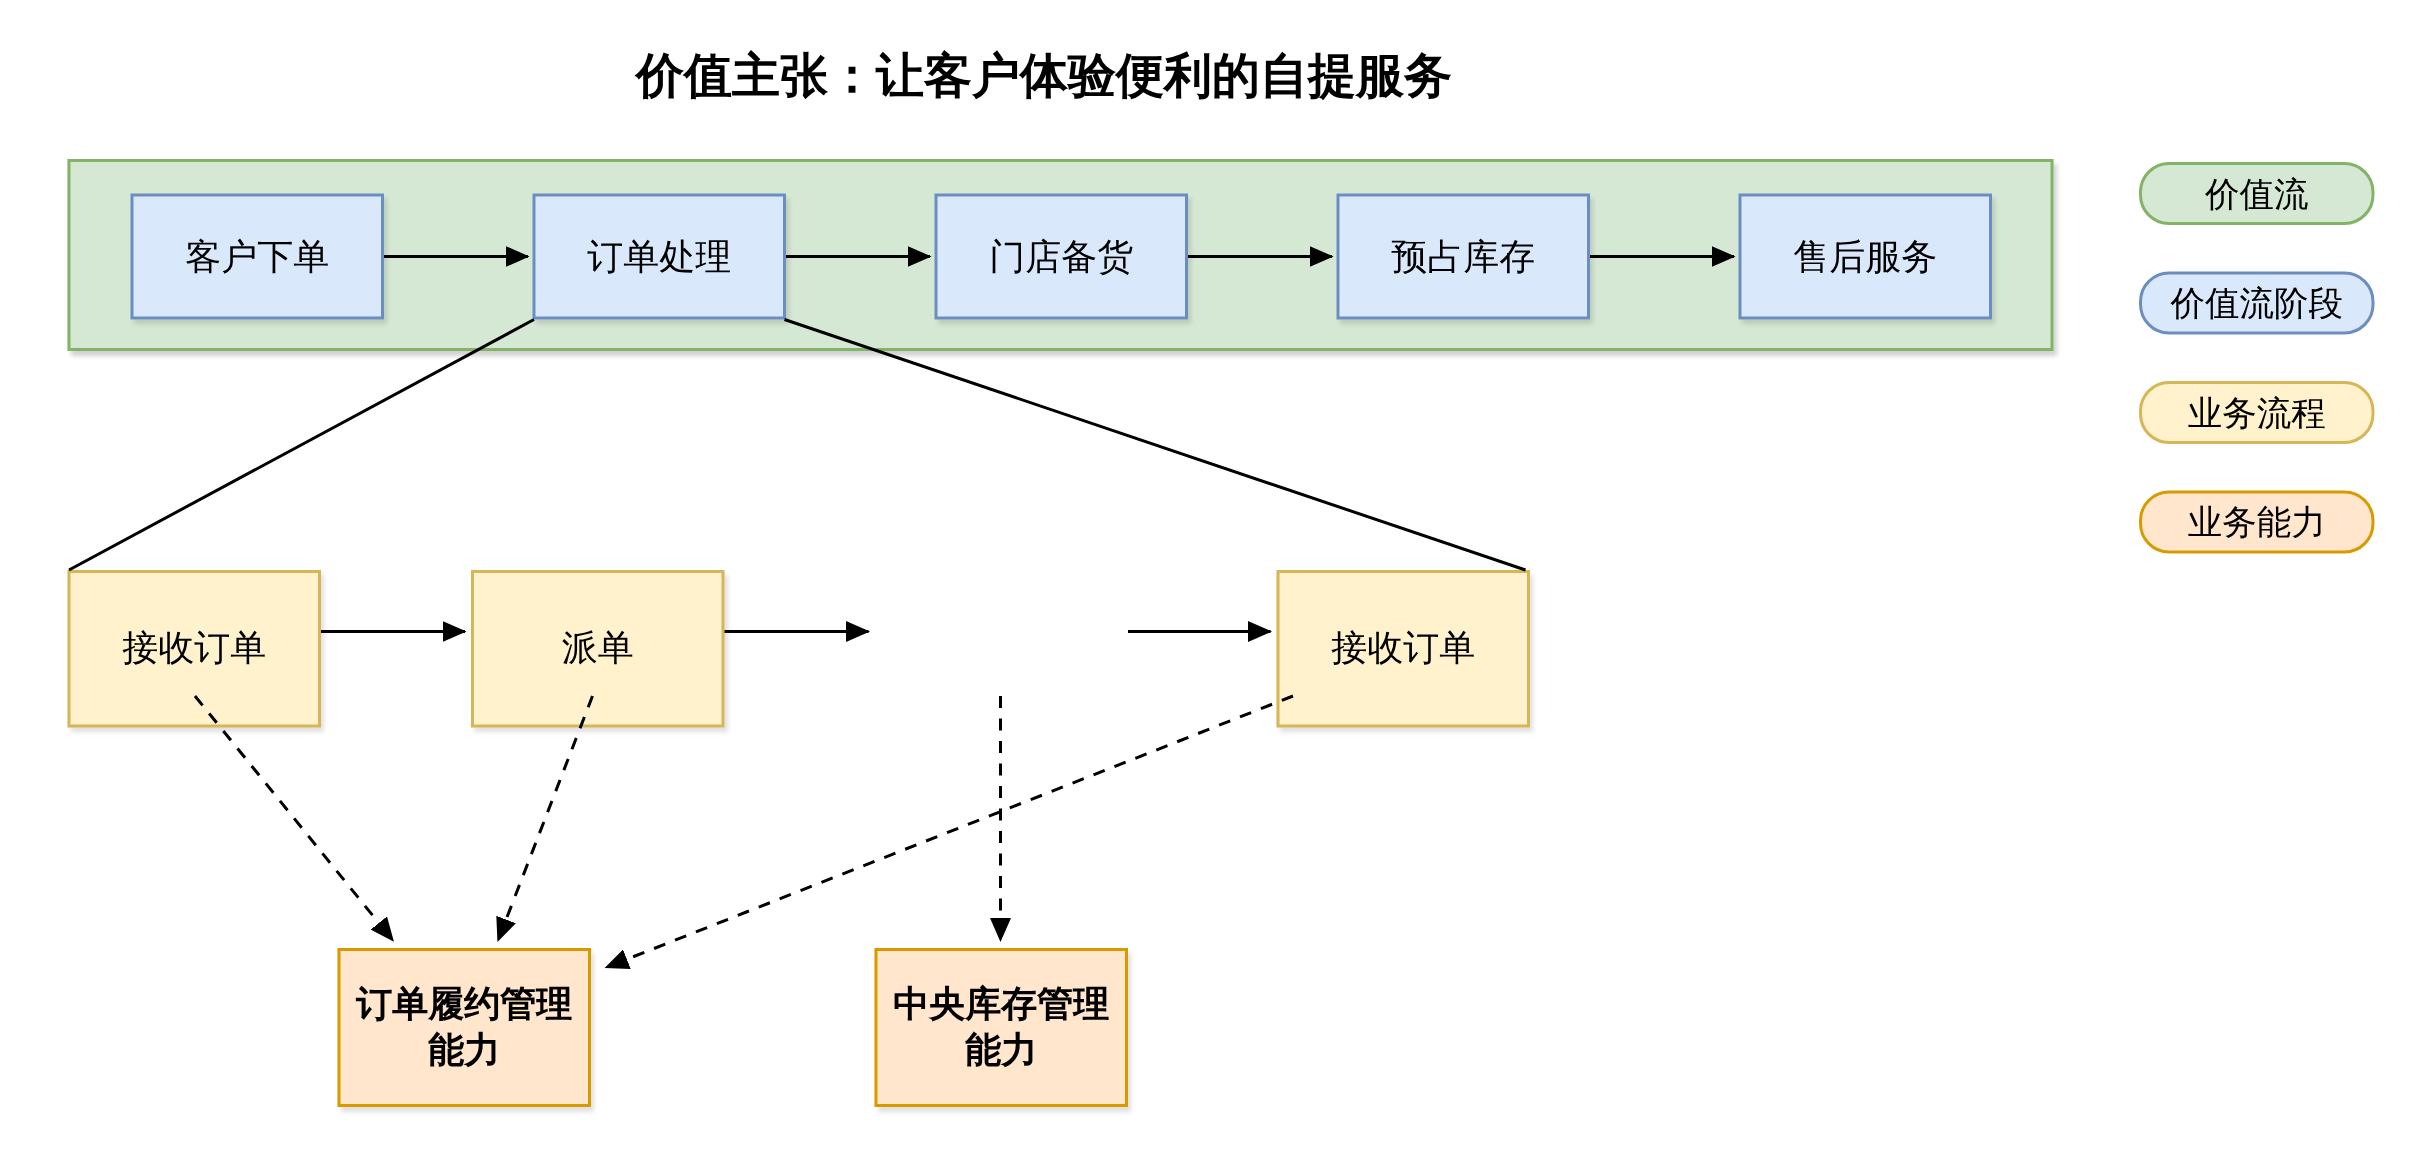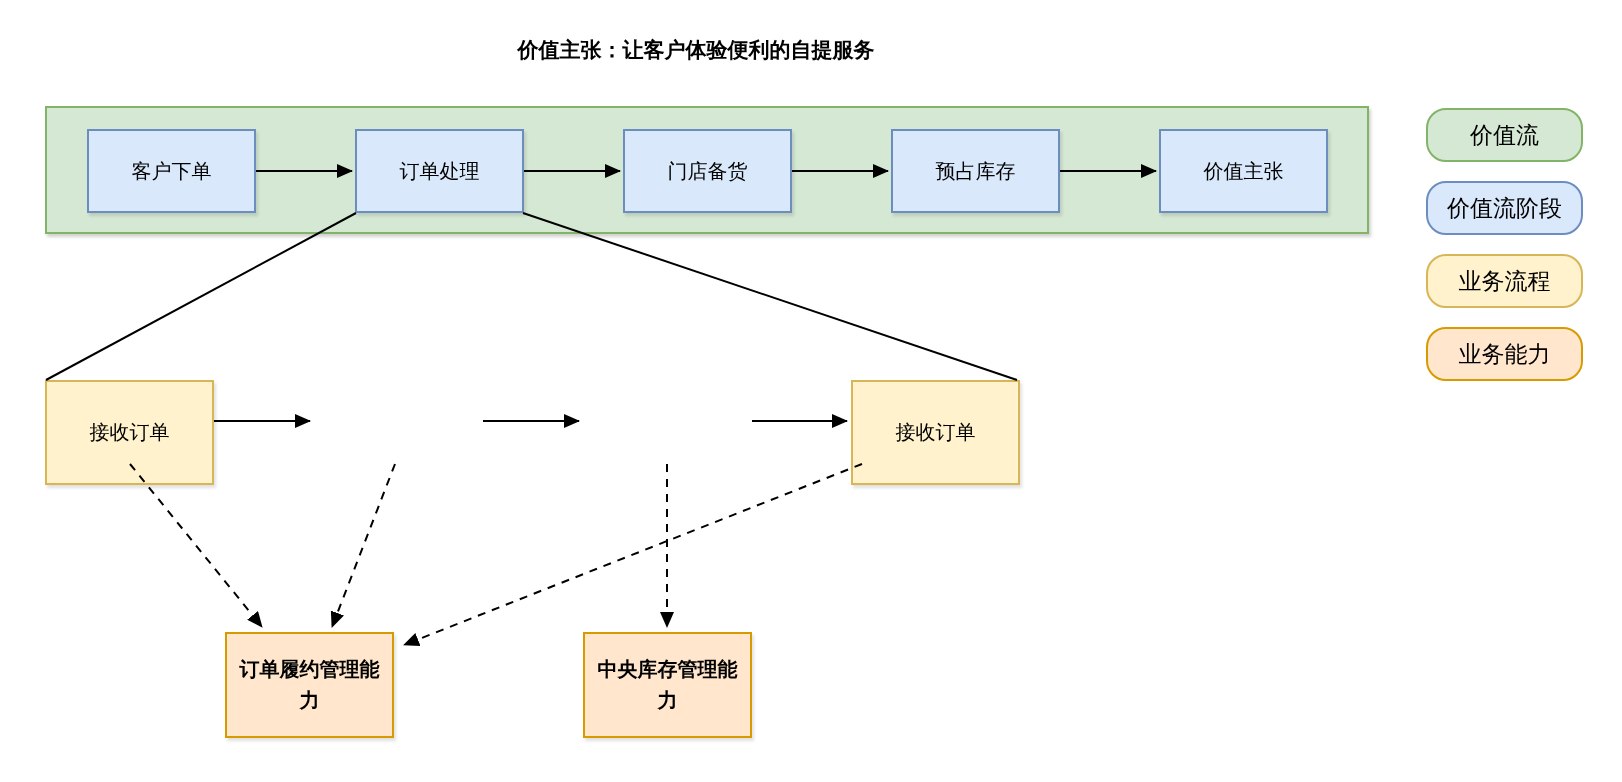--- a/index.html
+++ b/index.html
@@ -8,33 +8,33 @@
     width: 1622px;
     height: 782px;
     background: #ffffff;
     font-family: "Liberation Sans", "DejaVu Sans", sans-serif;
     overflow: hidden;
   }
   .title {
     position: absolute;
     left: 0; top: 30px; width: 1392px; height: 40px;
     text-align: center;
-    font-size: 21px;
+    font-size: 32px;
     font-weight: 700;
     color: #000;
     line-height: 40px;
   }
   .node {
     position: absolute;
     box-sizing: border-box;
     display: flex;
     align-items: center;
     justify-content: center;
     text-align: center;
-    font-size: 20px;
+    font-size: 24px;
     color: #000;
     line-height: 31px;
   }
   .vs-container {
     position: absolute;
     box-sizing: border-box;
     left: 45px; top: 106px; width: 1324px; height: 128px;
     background: var(--value-stream-fill, #d5e8d4);
     border: 2px solid var(--value-stream-stroke, #82b366);
     box-shadow: 2px 3px 3px rgba(0,0,0,0.18);
@@ -55,21 +55,21 @@
     top: 632px; width: 169px; height: 106px;
     background: var(--capability-fill, #ffe6cc);
     border: 2px solid var(--capability-stroke, #d79b00);
     box-shadow: 2px 3px 3px rgba(0,0,0,0.12);
     padding: 0 10px;
     font-weight: bold;
   }
   .legend-item {
     position: absolute;
     box-sizing: border-box;
-    left: 1426px; width: 157px; height: 54px;
+    left: 1426px; width: 157px; height: 42px;
     display: flex; align-items: center; justify-content: center;
     font-size: 23px; color: #000; border-radius: 20px;
   }
   .legend-value-stream     { background: var(--value-stream-fill, #d5e8d4); border: 2px solid var(--value-stream-stroke, #82b366); }
   .legend-stage            { background: var(--stage-fill, #dae8fc);        border: 2px solid var(--stage-stroke, #6c8ebf); }
   .legend-process          { background: var(--process-fill, #fff2cc);      border: 2px solid var(--process-stroke, #d6b656); }
   .legend-capability       { background: var(--capability-fill, #ffe6cc);   border: 2px solid var(--capability-stroke, #d79b00); }
   #connector-layer {
     position: absolute;
     left: 0; top: 0;
@@ -86,28 +86,29 @@
 <div id="canvas">
 
   <div class="title">价值主张：让客户体验便利的自提服务</div>
 
   <div class="vs-container"></div>
 
   <div class="node stage" style="left:87px">客户下单</div>
   <div class="node stage" style="left:355px">订单处理</div>
   <div class="node stage" style="left:623px">门店备货</div>
   <div class="node stage" style="left:891px">预占库存</div>
-  <div class="node stage" style="left:1159px">价值主张</div>
+  <div class="node stage" style="left:1159px">售后服务</div>
 
   <div class="legend-item legend-value-stream" style="top:108px">价值流</div>
   <div class="legend-item legend-stage" style="top:181px">价值流阶段</div>
   <div class="legend-item legend-process" style="top:254px">业务流程</div>
   <div class="legend-item legend-capability" style="top:327px">业务能力</div>
 
   <div class="node process" style="left:45px">接收订单</div>
+  <div class="node process" style="left:314px">派单</div>
   <div class="node process" style="left:851px">接收订单</div>
 
   <div class="node capability" style="left:225px">订单履约管理能力</div>
   <div class="node capability" style="left:583px">中央库存管理能力</div>
 
   <svg id="connector-layer" xmlns="http://www.w3.org/2000/svg">
     <defs>
       <marker id="arrowhead" markerUnits="userSpaceOnUse" markerWidth="16" markerHeight="14" refX="15" refY="7" orient="auto">
         <path d="M0,0 L16,7 L0,14 Z" style="fill: var(--connector-color, #000);"></path>
       </marker>

